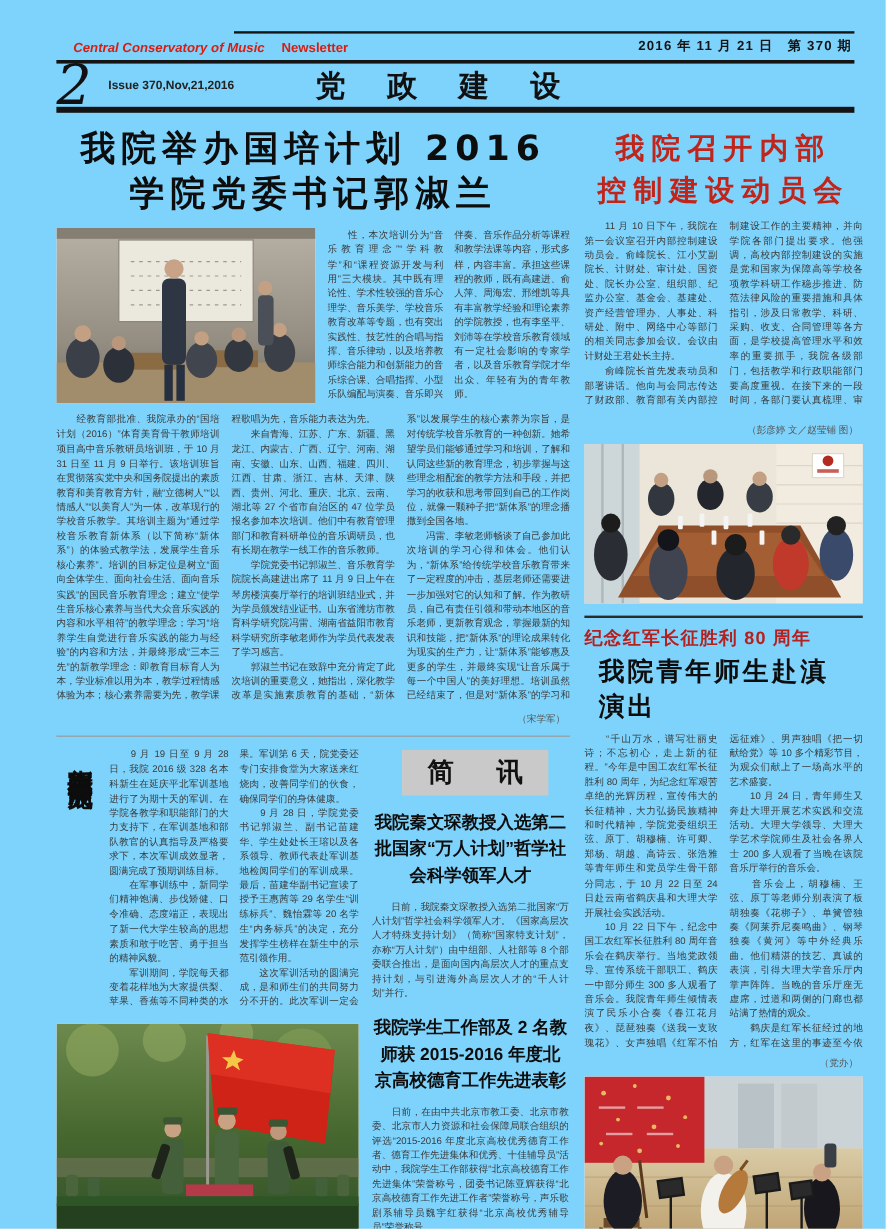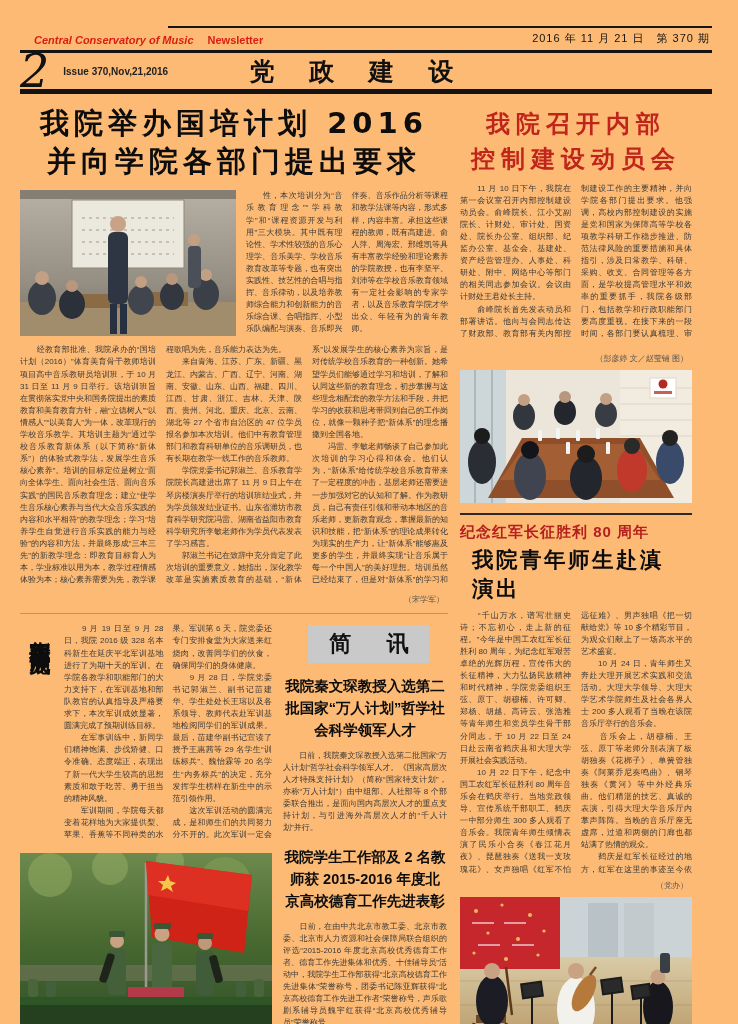--- a/index.html
+++ b/index.html
@@ -1,24 +1,24 @@
 <!DOCTYPE html>
 <html><head>
 <meta charset="utf-8">
 <style>
   html,body{margin:0;padding:0;background:#e9e9e9;}
-  .page{width:738px;height:1024px;background:#fdba74;margin:0 auto;position:relative;
+  .page{width:738px;height:1024px;background:#7dd3fc;margin:0 auto;position:relative;
         font-family:"Liberation Sans",sans-serif;color:#2e2e2e;overflow:hidden;
-        box-sizing:border-box;padding:26px 26px 0 20px;}
+        box-sizing:border-box;padding:26px 26px 0 47px;}
   
   .topline{border-top:2px solid #161616;margin-left:148px;}
   .mast-row{display:flex;justify-content:space-between;align-items:flex-end;padding:3px 2px 4px 14px;}
   .mast-left{color:#d81e12;font-size:11px;font-weight:bold;font-style:italic;}
   .mast-left .nl{margin-left:14px;font-style:normal;font-weight:bold;}
-  .mast-right{font-size:11px;font-weight:normal;color:#141414;letter-spacing:1px;margin-left:36px;}
+  .mast-right{font-size:11px;font-weight:bold;color:#141414;letter-spacing:1px;margin-left:36px;}
   .rule-a{height:3px;background:#141414;}
   .section-row{position:relative;display:flex;align-items:center;height:36px;border-bottom:5px solid #141414;}
   .page-num{font:italic 400 46px "DejaVu Serif",serif;line-height:34px;margin:0 14px 0 0;color:#111;}
   .issue{font-size:10px;font-weight:bold;color:#222;}
   .section-title{position:absolute;left:0;right:16px;text-align:center;font-size:25px;font-weight:bold;
                  letter-spacing:13px;color:#101010;font-family:"DejaVu Sans",sans-serif;}
   
   .columns-wrap{display:flex;gap:12px;margin-top:9px;}
   .col-left{width:428px;flex:none;}
   .col-right{width:232px;flex:none;}
@@ -79,21 +79,21 @@
     </div>
   </header>
 
   <main class="columns-wrap">
 
     <div class="col-left">
 
       <article>
         <h1 class="main-title">
           <span>我院举办国培计划 2016</span><br>
-          <span>并向学院各部门提出要求</span>
+          <span>学院党委书记郭淑兰</span>
         </h1>
         <div class="lead-row">
           <div class="photo ph-classroom">
             <svg width="216" height="146" viewBox="0 0 216 146">
               <defs>
                 <linearGradient id="wallg" x1="0" y1="0" x2="0" y2="1">
                   <stop offset="0" stop-color="#b7b0a4"></stop>
                     <stop offset="0.65" stop-color="#948d81"></stop>
                     <stop offset="1" stop-color="#756f65"></stop>
                 </linearGradient>

